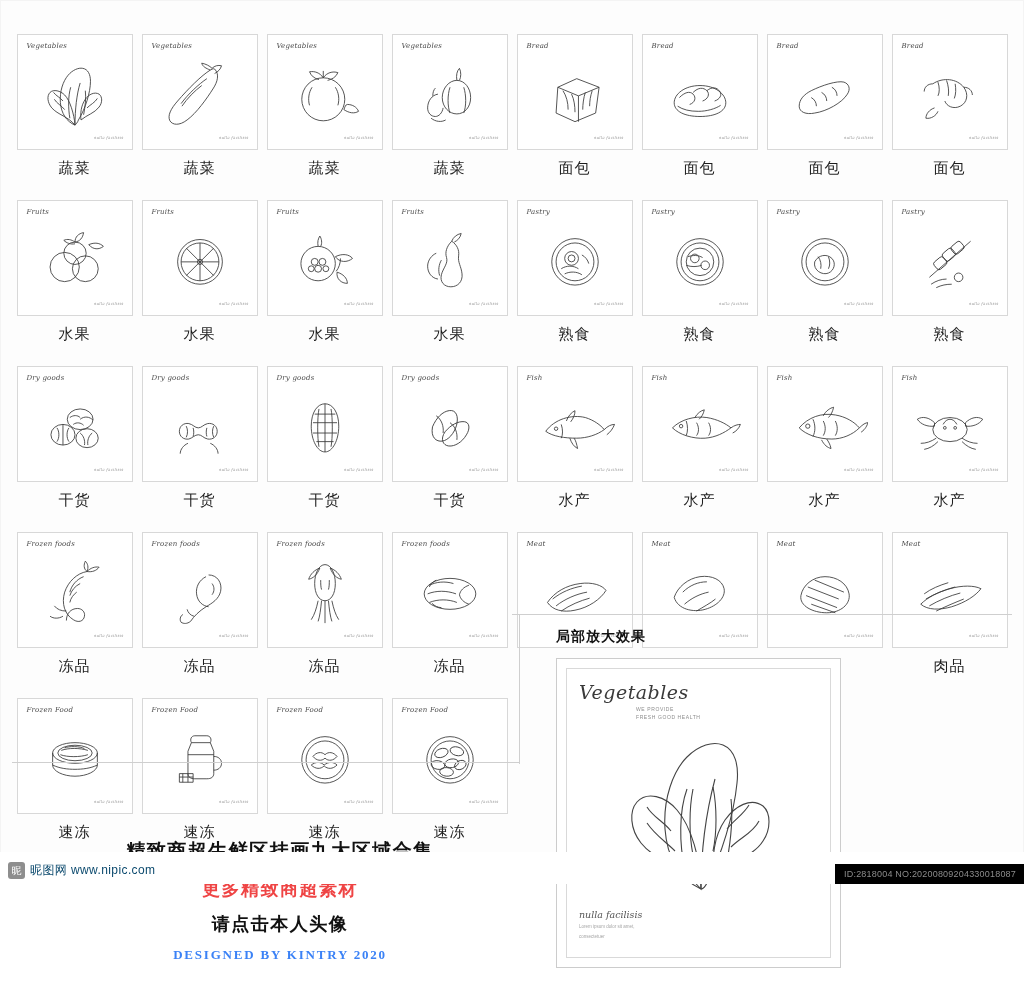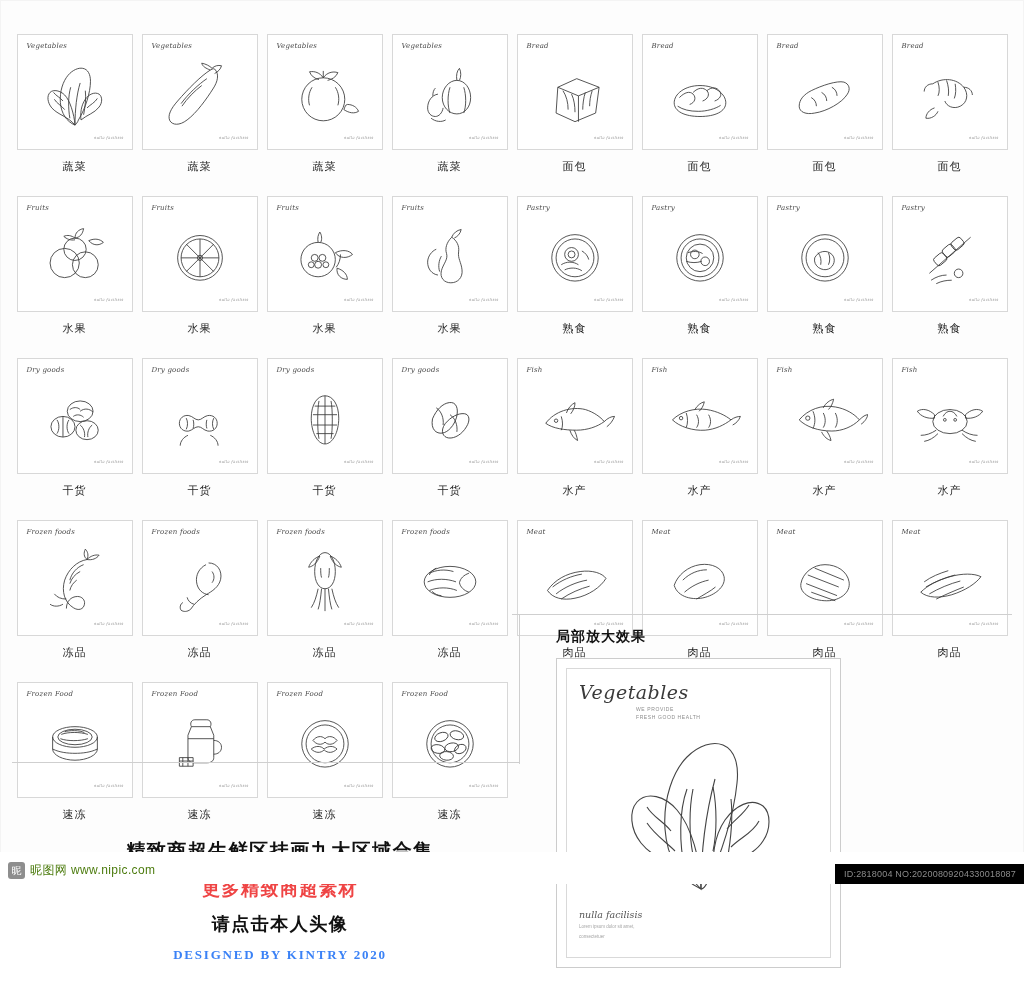--- a/index.html
+++ b/index.html
@@ -92,21 +92,21 @@
     height: 74px;
     margin-top: 6px;
   }
   .card .art svg {
     width: 100%;
     height: 100%;
     display: block;
   }
   .cell-label {
     margin-top: 9px;
-    font-size: 11px;
+    font-size: 15px;
     color: #1d1d1d;
     font-family: "DejaVu Sans", sans-serif;
     letter-spacing: 1px;
   }
 
   
   .bottom-rule {
     position: absolute;
     left: 12px;
     top: 762px;
@@ -274,21 +274,21 @@
     background: #8e8e8e;
     color: #fff;
     font-size: 10px;
     display: flex;
     align-items: center;
     justify-content: center;
     font-family: "DejaVu Sans", sans-serif;
   }
   .wm-logo .wm-text {
     font-size: 12px;
-    color: #4d7c0f;
+    color: #0c4a6e;
     letter-spacing: .4px;
     font-family: "Liberation Sans", sans-serif;
   }
   .wm-id {
     position: absolute;
     right: 0px;
     bottom: 0px;
     background: #000000;
     color: #8c8c8c;
     font-size: 9px;

